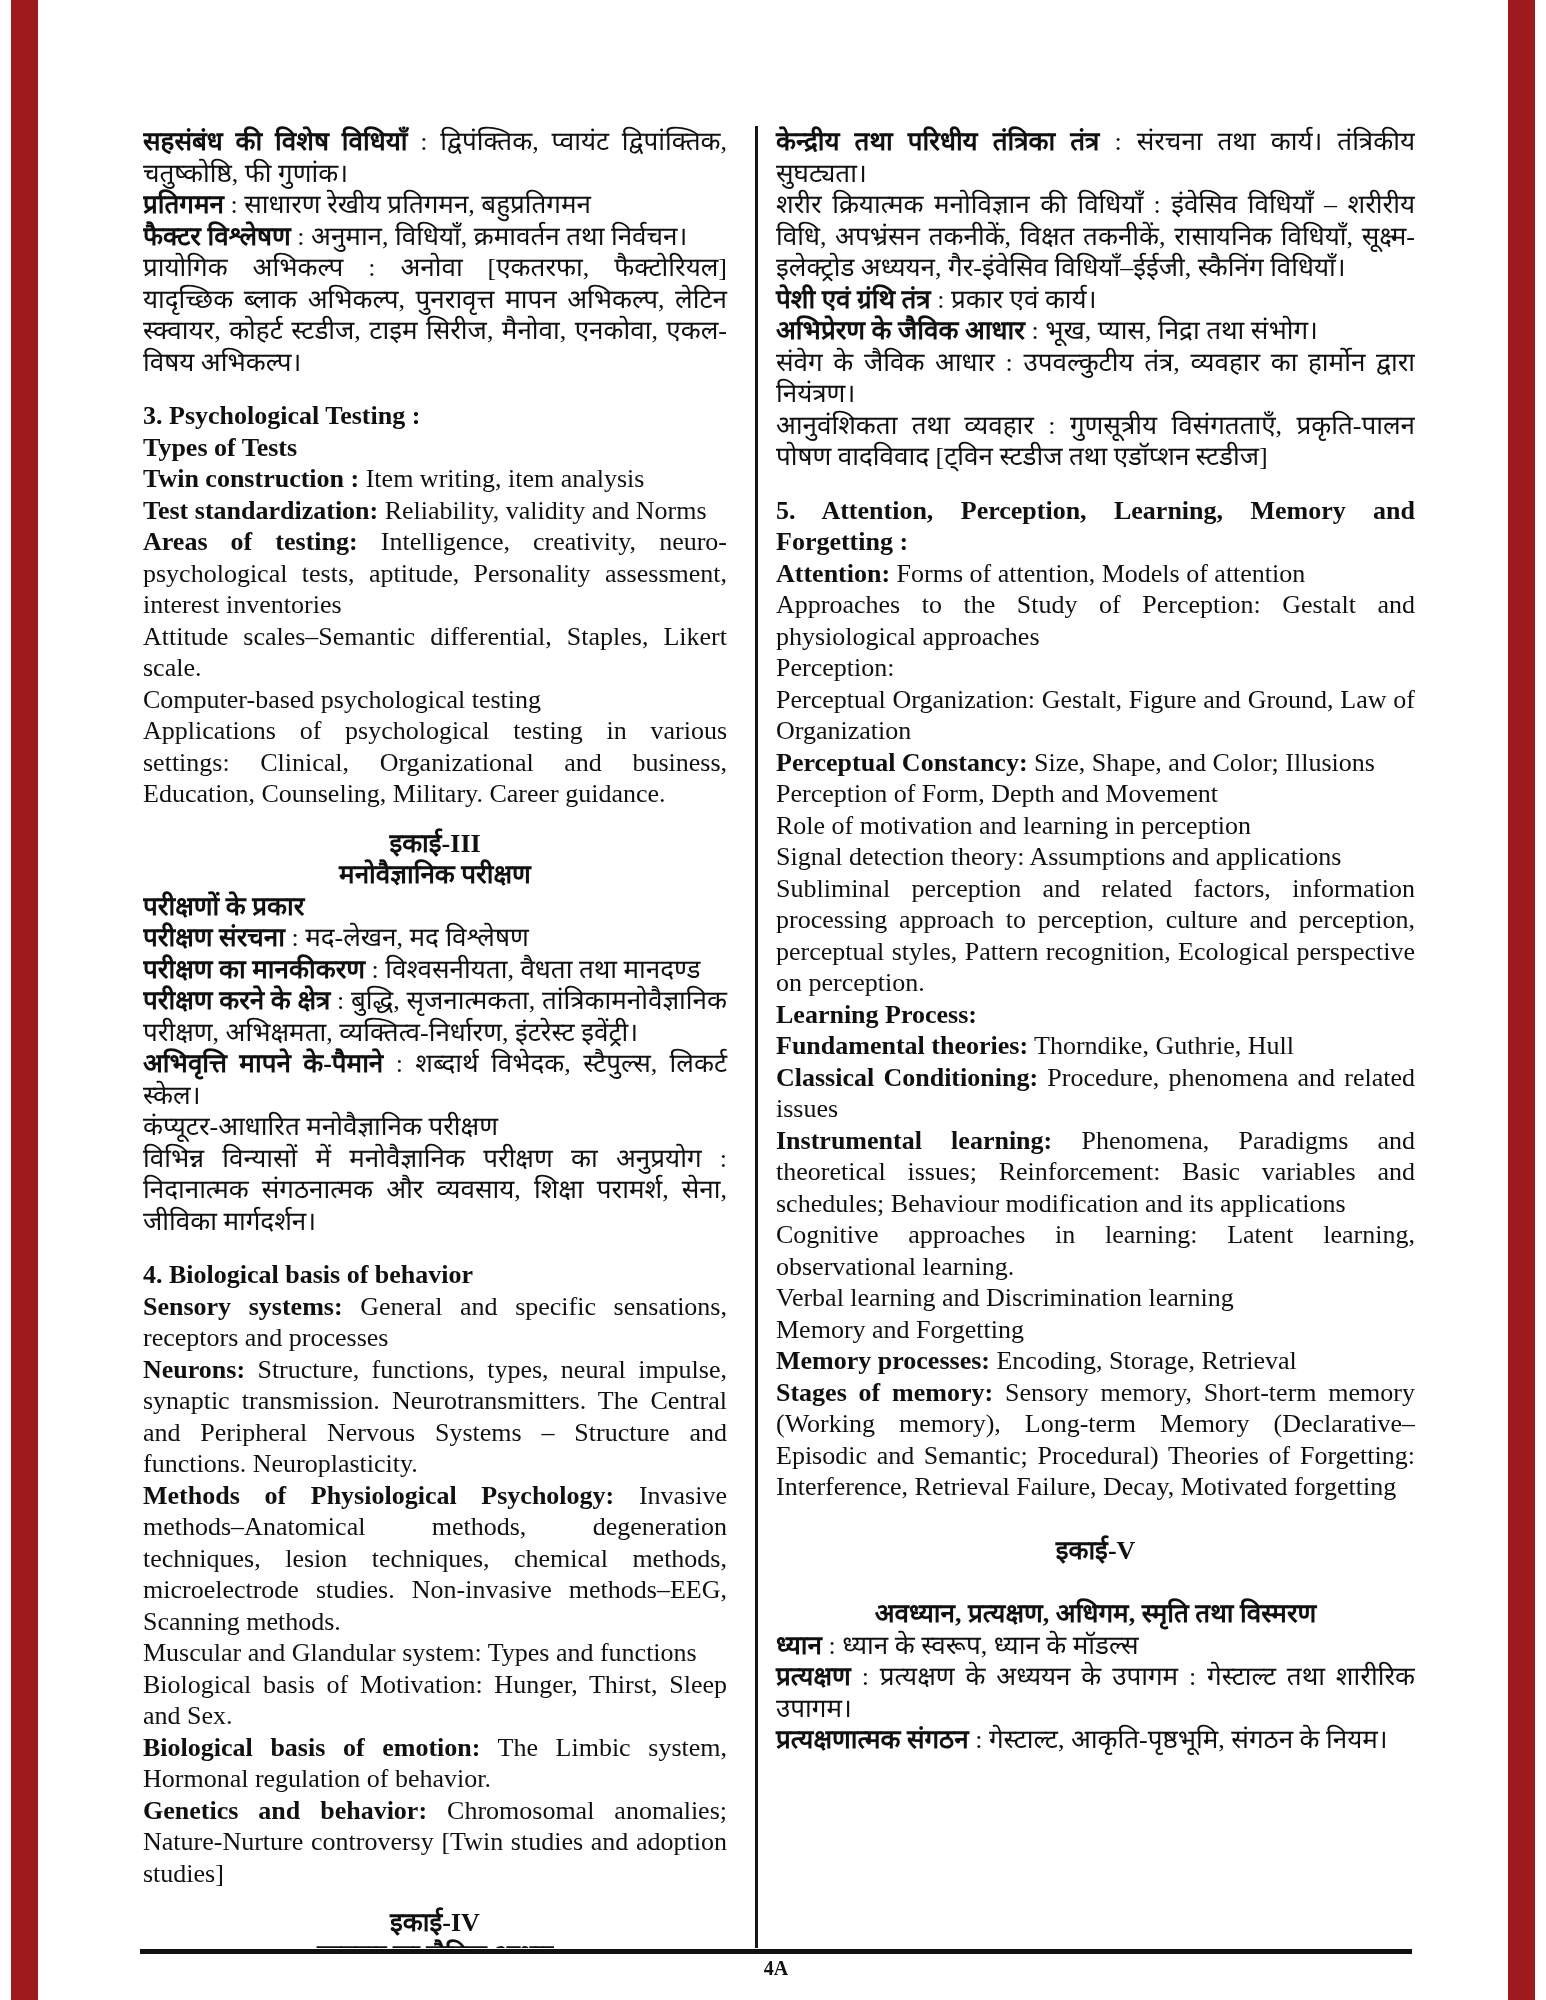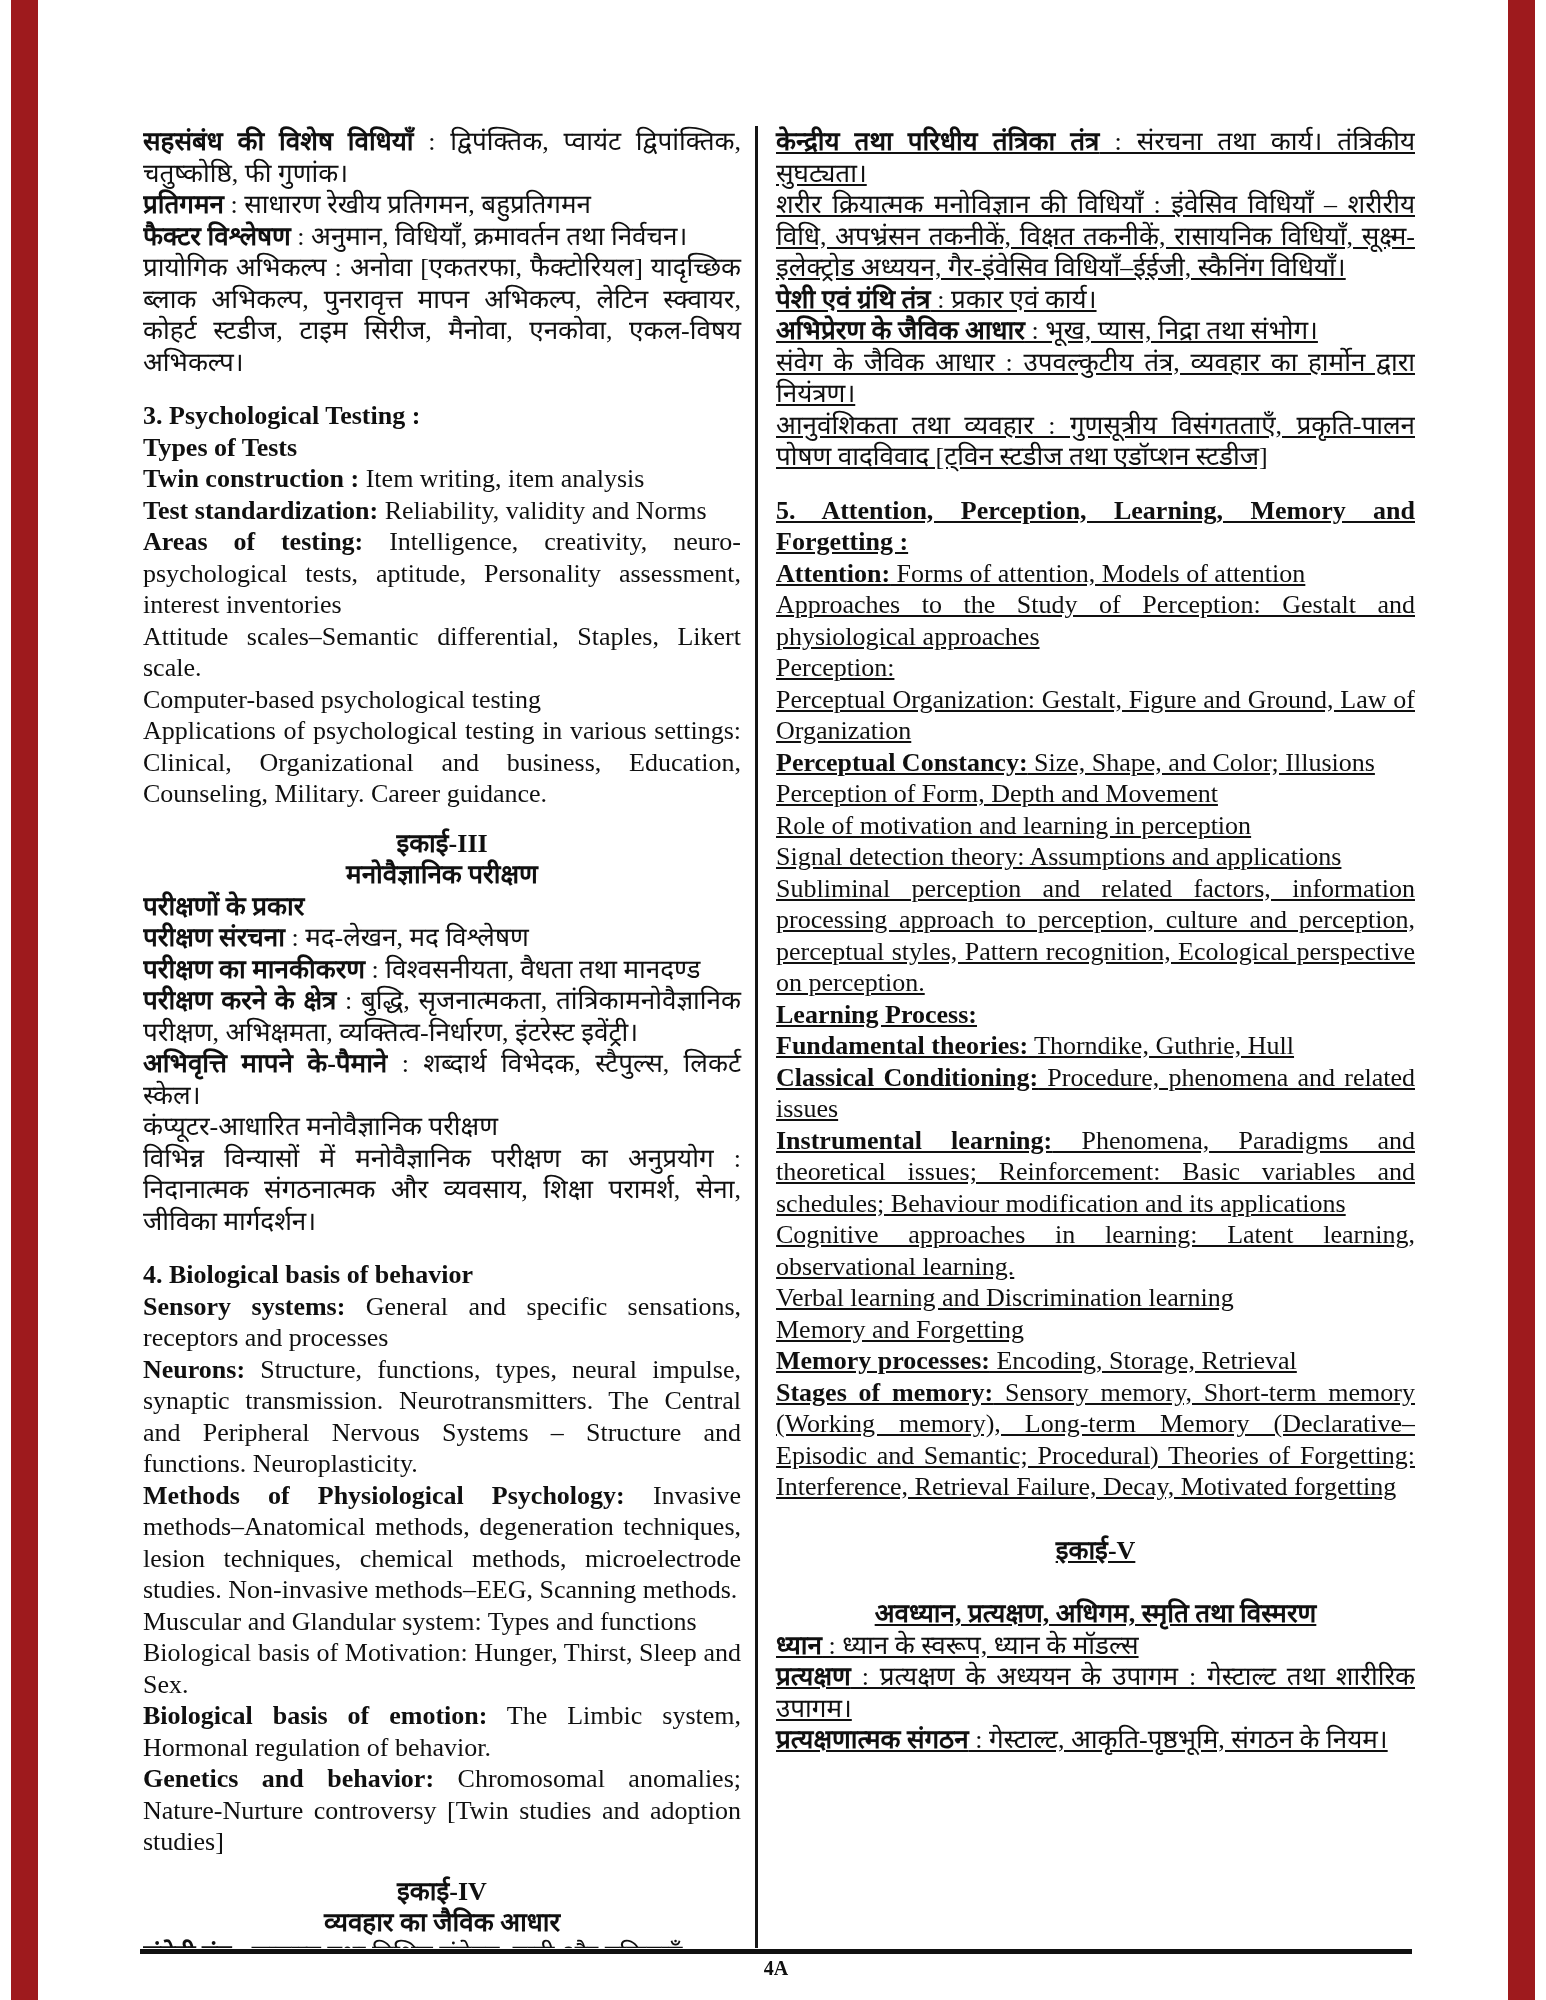--- a/index.html
+++ b/index.html
@@ -9,22 +9,22 @@
     font-family:"Liberation Serif","DejaVu Serif",serif;
   }
   .red-bar{position:absolute;top:0;height:2000px;width:27px;background:#9e1a1d;}
   .red-bar.left{left:11px;}
   .red-bar.right{right:11px;}
   .content{
     position:absolute;left:143px;top:126px;width:1272px;height:1822px;
     display:flex;align-items:stretch;overflow:hidden;
   }
   .col{box-sizing:border-box;}
-  .col-left{width:612px;padding-right:14px;}
-  .col-right{flex:1;border-left:3px solid #161616;padding-left:18px;text-decoration:underline;}
+  .col-left{width:612px;padding-right:28px;}
+  .col-right{flex:1;border-left:3px solid #161616;padding-left:18px;}
   .para{margin:0;font-size:26px;line-height:31.5px;text-align:justify;text-justify:inter-word;}
   .para.head{margin-top:22px;}
   .para.head2{margin-top:0;}
   .para.center{margin-top:18px;text-align:center;}
   .para.center2{margin-top:0;text-align:center;}
   .para.centersp{margin-top:32px;text-align:center;}
   .para b{font-weight:bold;}
   .footer-rule{position:absolute;left:140px;width:1272px;top:1949px;height:5px;background:#111;}
   .page-number{
     position:absolute;left:140px;width:1272px;top:1957px;text-align:center;

